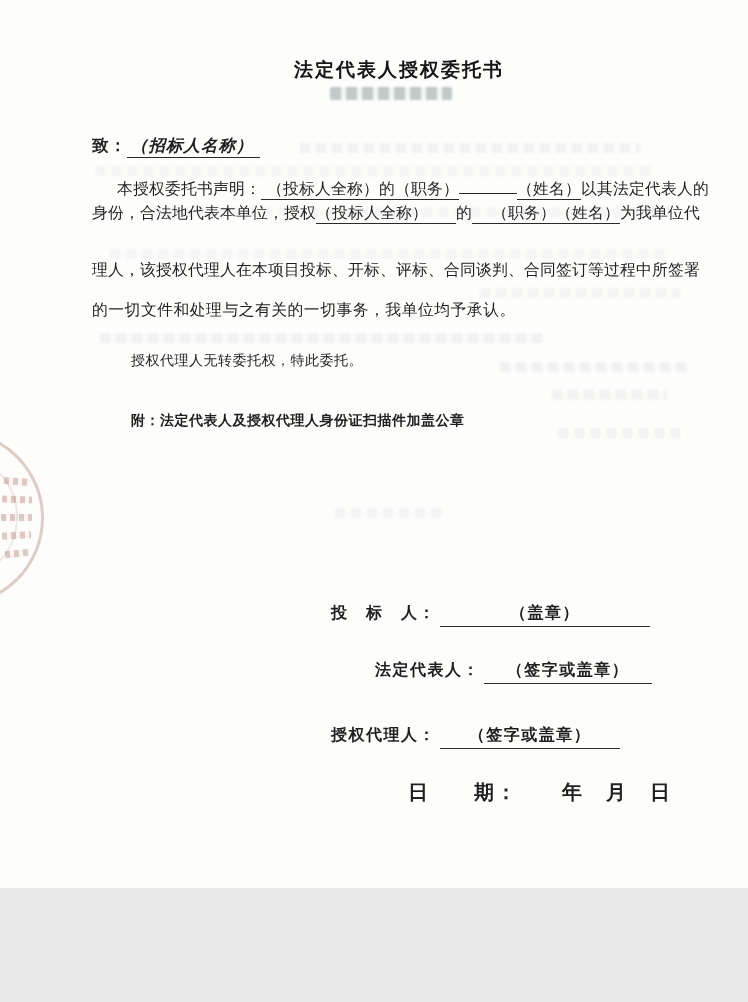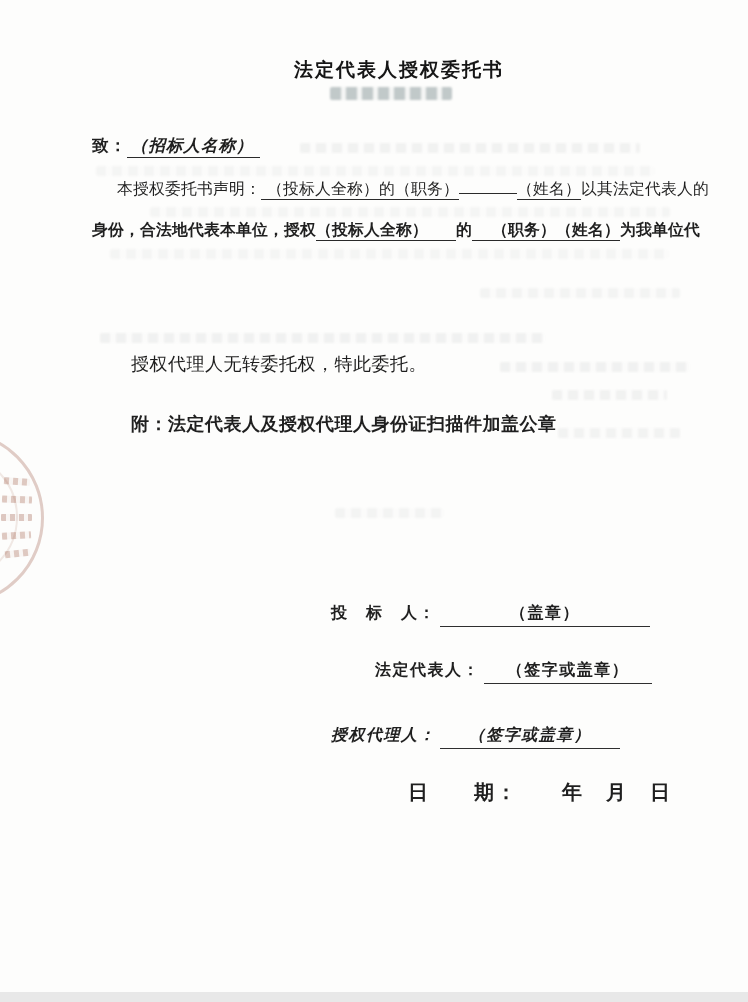--- a/index.html
+++ b/index.html
@@ -1,39 +1,39 @@
 <!DOCTYPE html>
 <html><head>
 <meta charset="utf-8">
 <style>
   html,body{margin:0;padding:0;background:#e8e8e8;}
   .page{
     position:relative;
-    width:748px;height:992px;
+    width:748px;height:888px;
     margin:0 auto;
     background:#fdfdfc;
     overflow:hidden;
     font-family:"Liberation Serif","DejaVu Serif",serif;
     color:#1f1f1f;
   }
   .abs{position:absolute;white-space:nowrap;}
   .title{
     left:0;right:0;top:57px;
     text-align:center;
     transform:translateX(25px);
     font-size:19px;font-weight:bold;letter-spacing:2px;
     color:#161616;
   }
   .to-line{left:92px;top:135px;font-size:16.5px;font-weight:bold;letter-spacing:1px;}
   .body-line{
     left:92px;top:0;width:606px;
     font-size:15.8px;letter-spacing:.2px;
     text-align:justify;text-align-last:justify;
   }
-  .plain-line{left:131px;font-size:18px;letter-spacing:.5px;font-family:Liberation Mono, monospace;}
+  .plain-line{left:131px;font-size:14px;letter-spacing:.5px;font-family:Liberation Mono, monospace;}
   .u{border-bottom:1.5px solid #2a2a2a;padding-bottom:2px;}
   .pad-r{padding-right:28px;}
   .pad-l{padding-left:20px;}
   .pad-s{padding:0 6px 2px 4px;font-style:italic;}
   .blank-u{display:inline-block;width:58px;border-bottom:1.5px solid #2a2a2a;height:14px;}
   .sig-row{left:331px;font-size:16px;font-weight:600;letter-spacing:1.5px;}
   .sig-line{
     display:inline-block;
     border-bottom:1.5px solid #2f2f2f;
     text-align:center;
@@ -104,35 +104,37 @@
   <div class="abs title">法定代表人授权委托书</div>
 
   <div class="abs to-line">
     <span>致：</span><span class="u pad-s">（招标人名称）</span>
   </div>
 
   <div class="abs body-line" style="top:179px;">
     <span style="padding-left:25px;margin-top:46px;">本授权委托书声明：</span><span class="u" style="padding-left:6px;">（投标人全称）的（职务）</span><span class="blank-u"></span><span class="u">（姓名）</span><span>以其法定代表人的</span>
   </div>
 
-  <div class="abs body-line" style="top:220px;font-weight:bold;">
+  <div class="abs body-line" style="top:203px;">
     <span>身份，合法地代表本单位，授权</span><span class="u pad-r">（投标人全称）</span><span>的</span><span class="u pad-l">（职务）（姓名）</span><span>为我单位代</span>
   </div>
 
+  <div class="abs body-line" style="top:260px;">理人，该授权代理人在本项目投标、开标、评标、合同谈判、合同签订等过程中所签署</div>
 
+  <div class="abs" style="left:92px;top:300px;font-size:15.8px;letter-spacing:.5px;">的一切文件和处理与之有关的一切事务，我单位均予承认。</div>
 
   <div class="abs plain-line" style="top:352px;">授权代理人无转委托权，特此委托。</div>
 
   <div class="abs plain-line" style="top:412px;font-weight:600;">附：法定代表人及授权代理人身份证扫描件加盖公章</div>
 
   <div class="abs sig-row" style="top:595px;margin-top:8px;">
     <span>投　标　人：</span><span class="sig-line w-bid">（盖章）</span>
   </div>
   <div class="abs sig-row" style="top:660px;margin-left:44px;">
     <span>法定代表人：</span><span class="sig-line w-rep">（签字或盖章）</span>
   </div>
-  <div class="abs sig-row" style="top:725px;font-style:italic;">
+  <div class="abs sig-row" style="top:725px;">
     <span>授权代理人：</span><span class="sig-line w-agt">（签字或盖章）</span>
   </div>
 
   <div class="abs date-line">日　　期：　　年　月　日</div>
 
 </div>
 
 </body></html>

